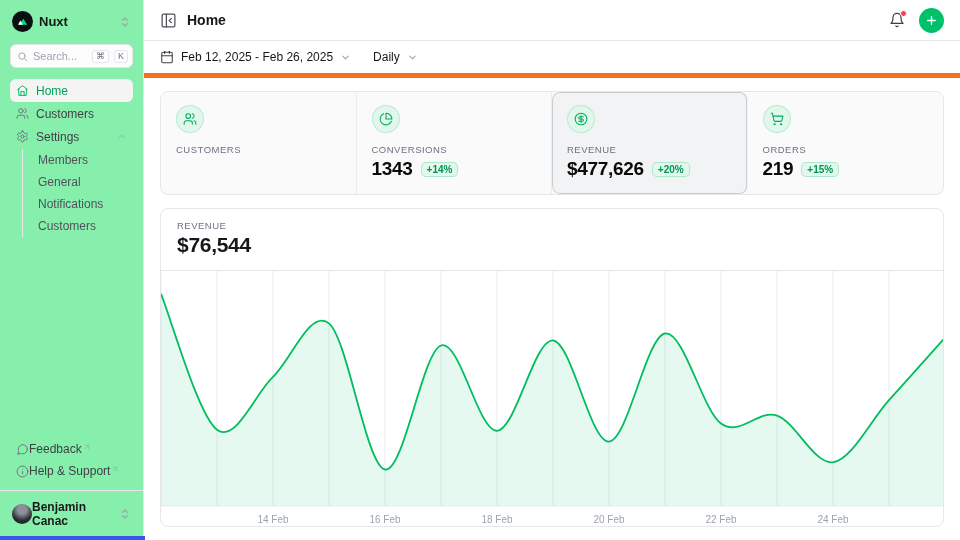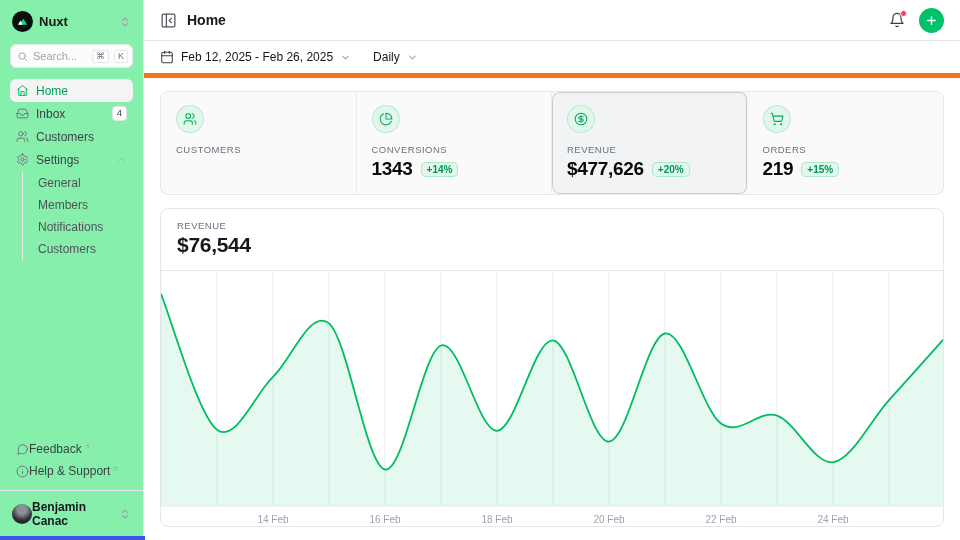--- a/index.html
+++ b/index.html
@@ -138,50 +138,42 @@
         <div class="nav-item active">
           <svg viewBox="0 0 24 24" fill="none" stroke-width="1.8" stroke-linecap="round" stroke-linejoin="round">
             <path d="M3 10.2 12 3l9 7.2"></path>
             <path d="M5 8.6V21h14V8.6"></path>
             <path d="M9 21v-7h6v7"></path>
           </svg>
           <span>Home</span>
         </div>
         <div class="nav-item">
           <svg viewBox="0 0 24 24" fill="none" stroke-width="1.8" stroke-linecap="round" stroke-linejoin="round">
-            <polyline points="22 12 16 12 14 15 10 15 8 12 2 12"></polyline>
-            <path d="M5.45 5.11 2 12v6a2 2 0 0 0 2 2h16a2 2 0 0 0 2-2v-6l-3.45-6.89A2 2 0 0 0 16.76 4H7.24a2 2 0 0 0-1.79 1.11z"></path>
-          </svg>
-          <span>Inbox</span>
-          <span class="badge-count">4</span>
-        </div>
-        <div class="nav-item">
-          <svg viewBox="0 0 24 24" fill="none" stroke-width="1.8" stroke-linecap="round" stroke-linejoin="round">
             <path d="M16 21v-2a4 4 0 0 0-4-4H6a4 4 0 0 0-4 4v2"></path>
             <circle cx="9" cy="7" r="4"></circle>
             <path d="M22 21v-2a4 4 0 0 0-3-3.87"></path>
             <path d="M16 3.13a4 4 0 0 1 0 7.75"></path>
           </svg>
           <span>Customers</span>
         </div>
         <div class="nav-item">
           <svg viewBox="0 0 24 24" fill="none" stroke-width="1.8" stroke-linecap="round" stroke-linejoin="round">
             <path d="M12.22 2h-.44a2 2 0 0 0-2 2v.18a2 2 0 0 1-1 1.73l-.43.25a2 2 0 0 1-2 0l-.15-.08a2 2 0 0 0-2.73.73l-.22.38a2 2 0 0 0 .73 2.73l.15.1a2 2 0 0 1 1 1.72v.51a2 2 0 0 1-1 1.74l-.15.09a2 2 0 0 0-.73 2.73l.22.38a2 2 0 0 0 2.73.73l.15-.08a2 2 0 0 1 2 0l.43.25a2 2 0 0 1 1 1.73V20a2 2 0 0 0 2 2h.44a2 2 0 0 0 2-2v-.18a2 2 0 0 1 1-1.73l.43-.25a2 2 0 0 1 2 0l.15.08a2 2 0 0 0 2.73-.73l.22-.39a2 2 0 0 0-.73-2.73l-.15-.08a2 2 0 0 1-1-1.74v-.5a2 2 0 0 1 1-1.74l.15-.09a2 2 0 0 0 .73-2.73l-.22-.38a2 2 0 0 0-2.73-.73l-.15.08a2 2 0 0 1-2 0l-.43-.25a2 2 0 0 1-1-1.73V4a2 2 0 0 0-2-2z"></path>
             <circle cx="12" cy="12" r="3"></circle>
           </svg>
           <span>Settings</span>
           <span class="chev">
             <svg viewBox="0 0 24 24" fill="none" stroke-width="1.8" stroke-linecap="round" stroke-linejoin="round">
               <path d="m18 15-6-6-6 6"></path>
             </svg>
           </span>
         </div>
         <div class="subnav">
+          <div class="sub-item">Members</div>
           <div class="sub-item">General</div>
-          <div class="sub-item">Members</div>
           <div class="sub-item">Notifications</div>
           <div class="sub-item">Customers</div>
         </div>
       </nav>
 
     <div class="grow"></div>
 
     <div id="links">
         <div class="link-item">
           <svg viewBox="0 0 24 24" fill="none" stroke-width="1.8" stroke-linecap="round" stroke-linejoin="round" class="ic">

